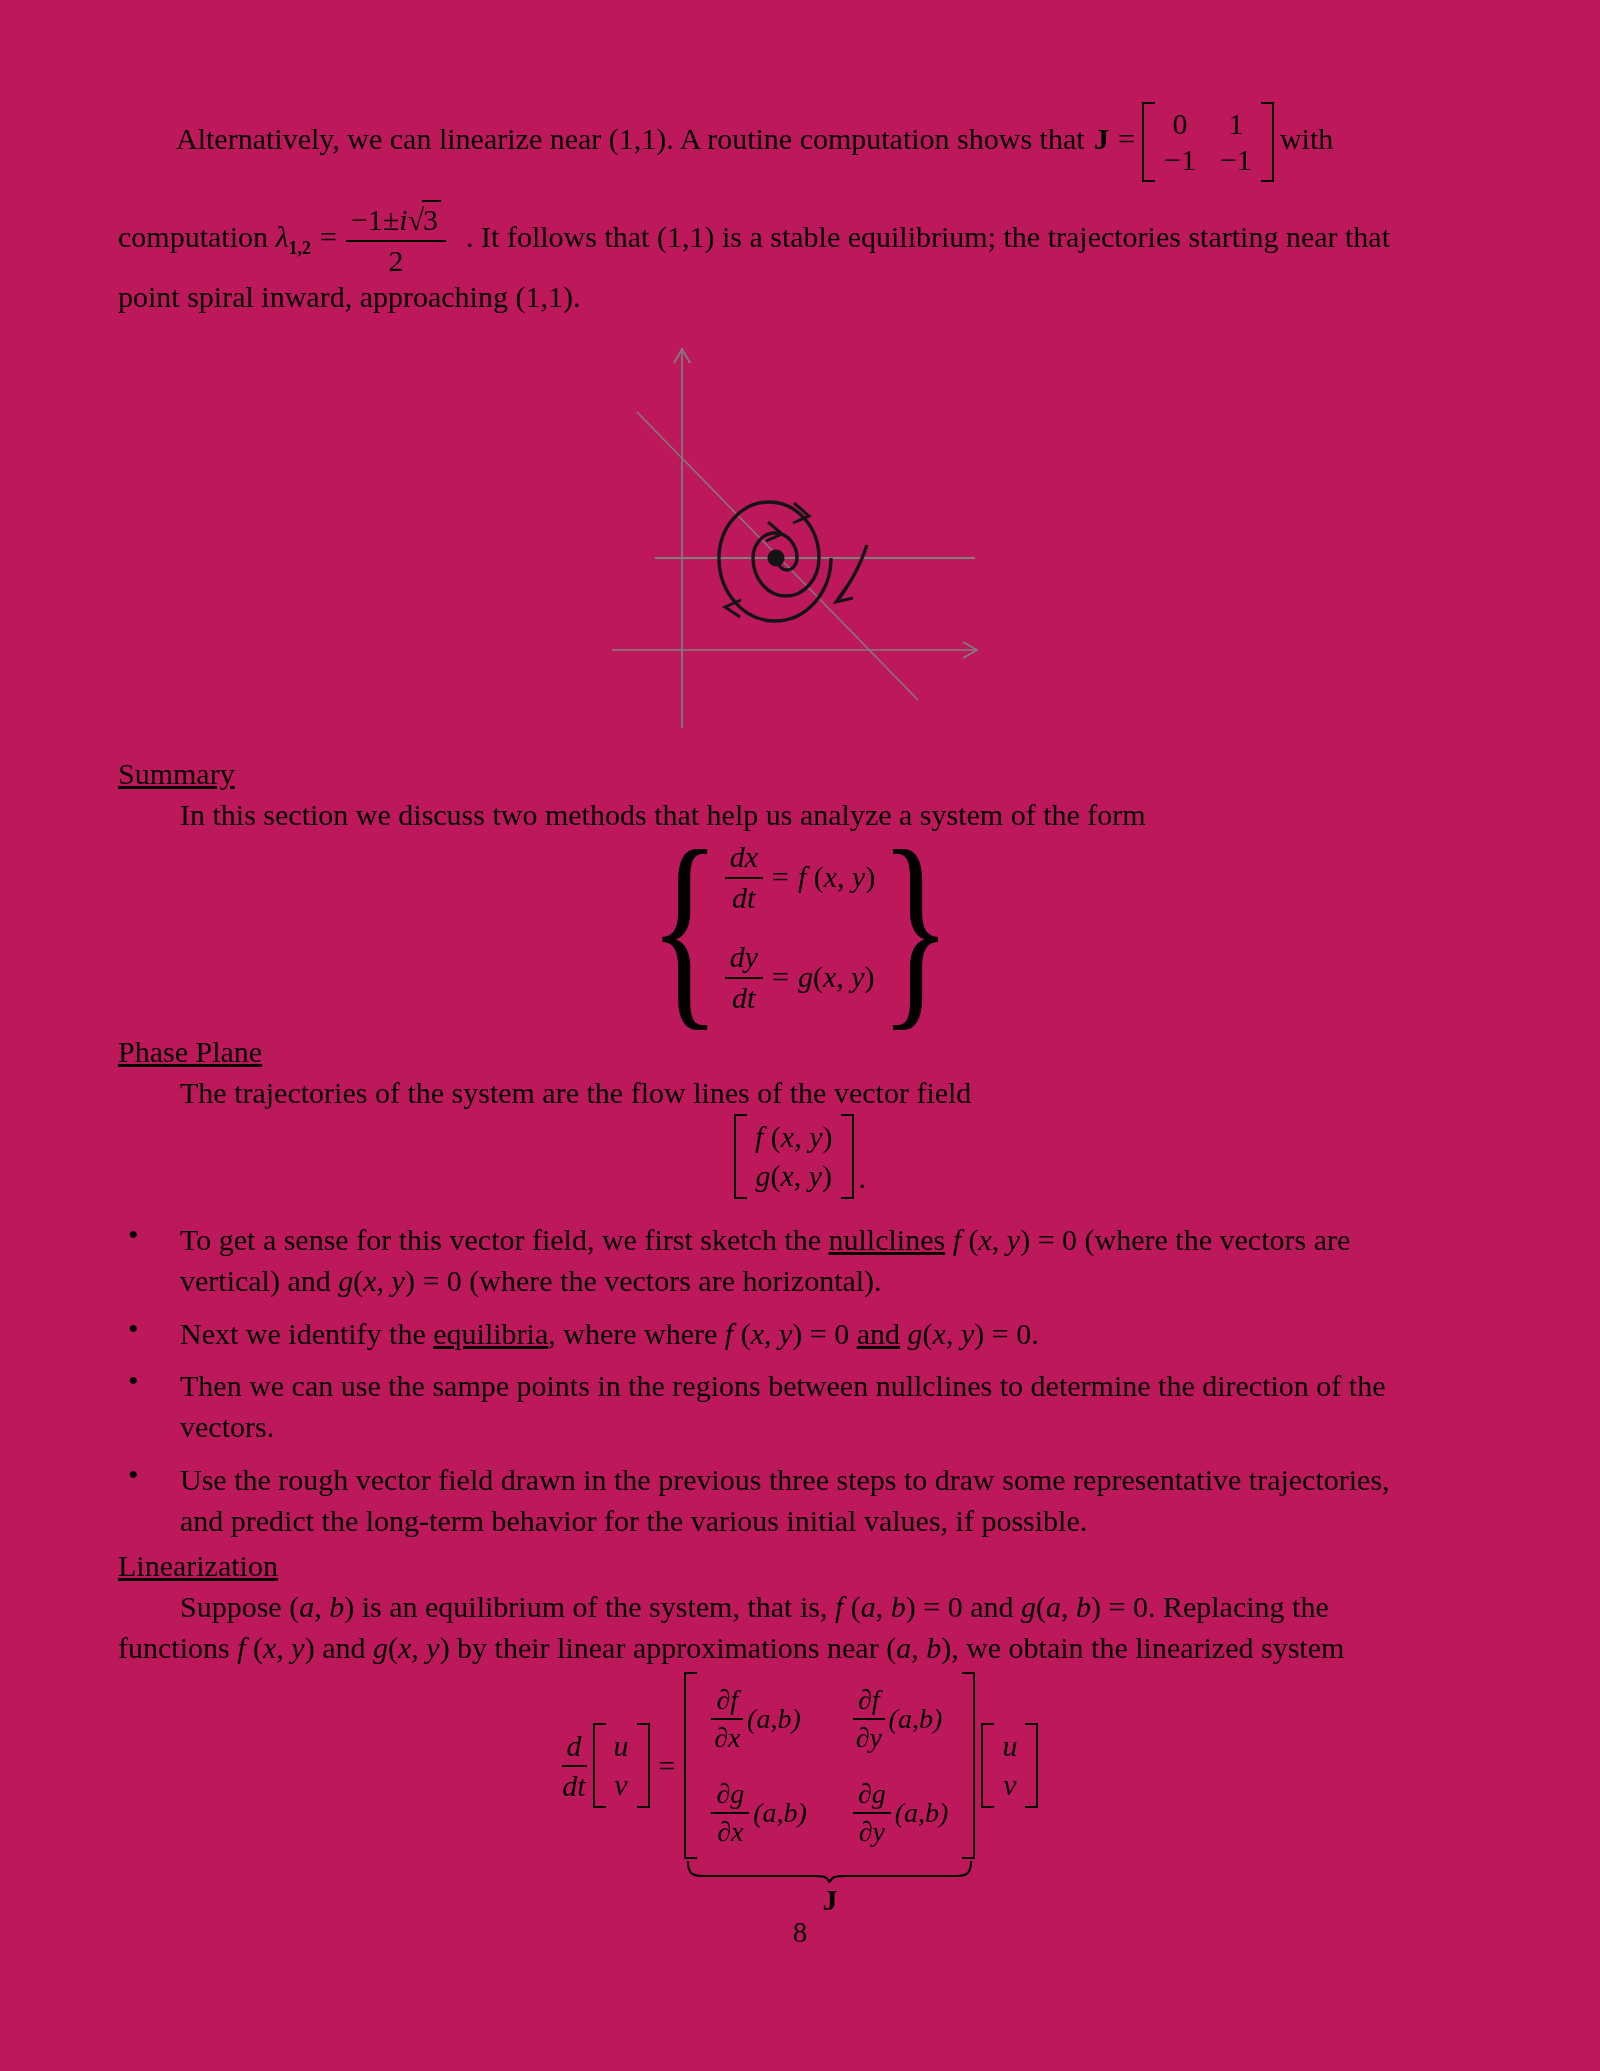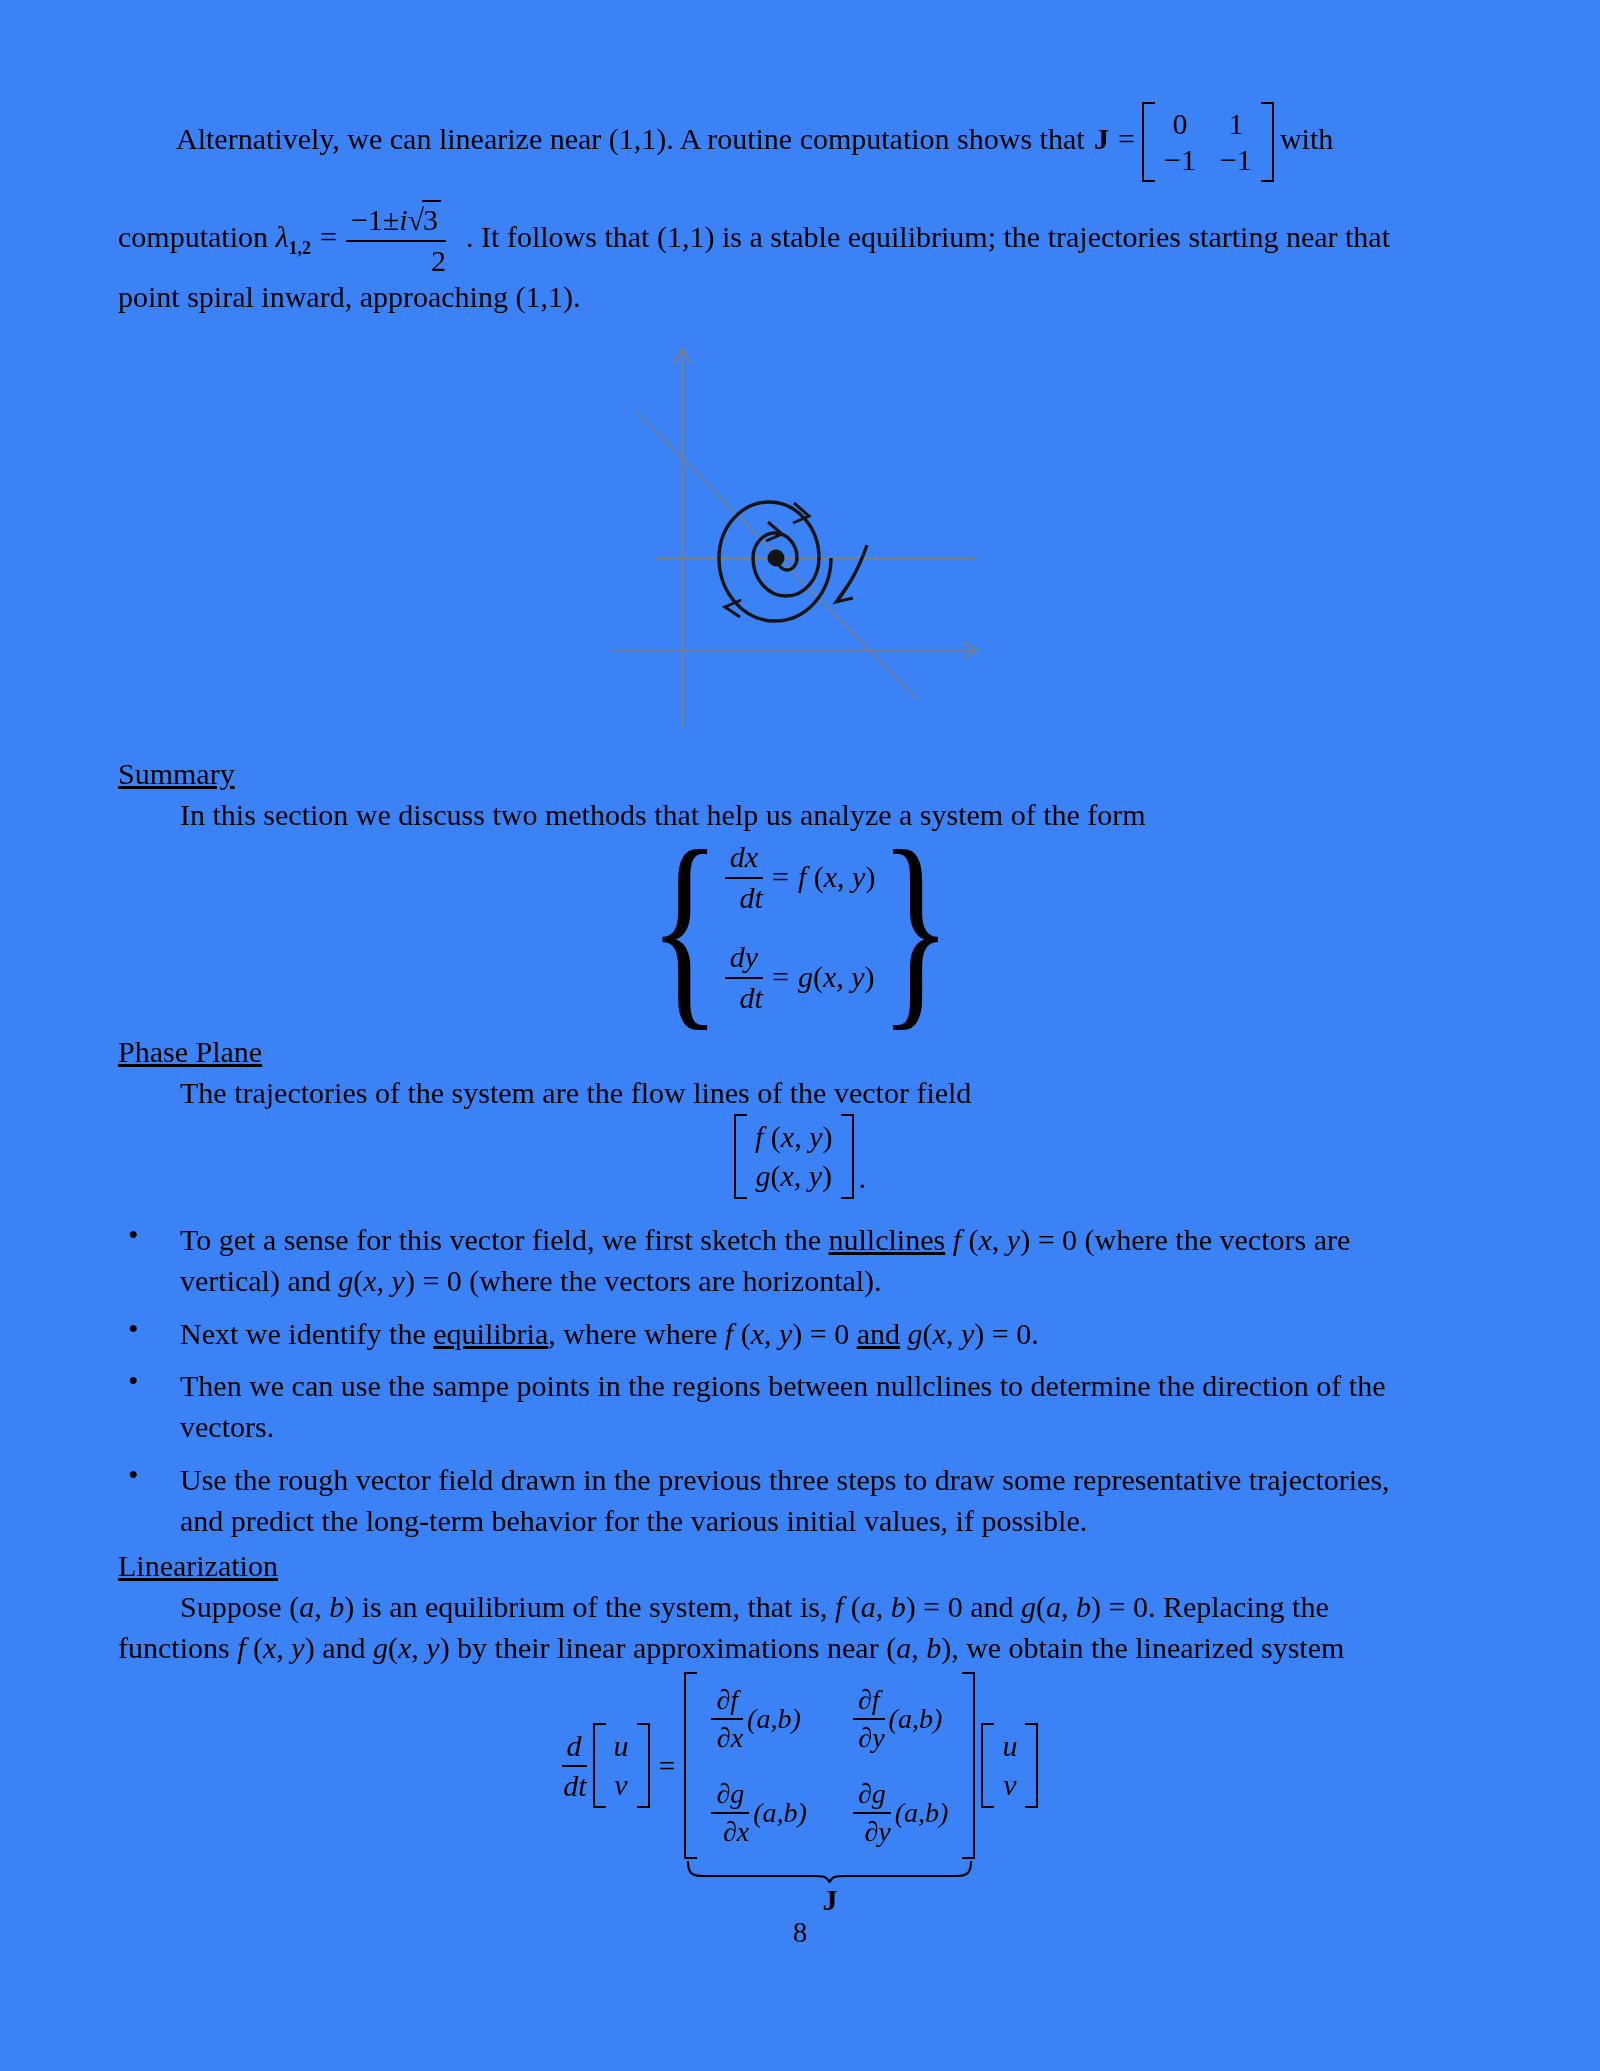--- a/index.html
+++ b/index.html
@@ -1,29 +1,29 @@
 <!DOCTYPE html>
 <html><head>
 <meta charset="utf-8">
 <style>
   html,body{margin:0;padding:0;background:#ffffff;}
-  .page{position:relative;width:1600px;height:2071px;background:#3b82f6;overflow:hidden;
+  .page{position:relative;width:1600px;height:2071px;background:#be185d;overflow:hidden;
         font-family:"Liberation Serif","DejaVu Serif",serif;font-size:30px;color:#000;}
   .abs{position:absolute;}
   .line{white-space:nowrap;line-height:1.36;}
   .ind{padding-left:62px;}
   .it{font-style:italic;}
   .u{text-decoration:underline;}
   .b{font-weight:700;}
   .heading{text-decoration:underline;line-height:1.36;display:inline-block;}
   sub.sm{font-size:0.6em;font-weight:bold;}
   .sp{margin:0 9px;}
   .tok{margin:0 7px 0 2px;}
 
-  .frac{display:inline-flex;flex-direction:column;align-items:flex-end;vertical-align:middle;
+  .frac{display:inline-flex;flex-direction:column;align-items:center;vertical-align:middle;
         line-height:1.12;text-align:center;}
   .frac .num{border-bottom:2px solid #000;padding:0 5px 3px;}
   .frac .den{padding-top:2px;}
   .rad{border-top:2.4px solid #000;padding:1px 3px 0 1px;margin-left:-2px;}
 
   .mat{display:inline-flex;vertical-align:middle;align-items:stretch;}
   .mbl{width:11px;border:2.2px solid #000;border-right:none;}
   .mbr{width:11px;border:2.2px solid #000;border-left:none;}
   .mat-grid{display:grid;grid-template-columns:auto auto;column-gap:24px;padding:4px 9px;
             text-align:center;line-height:1.2;align-content:center;}

